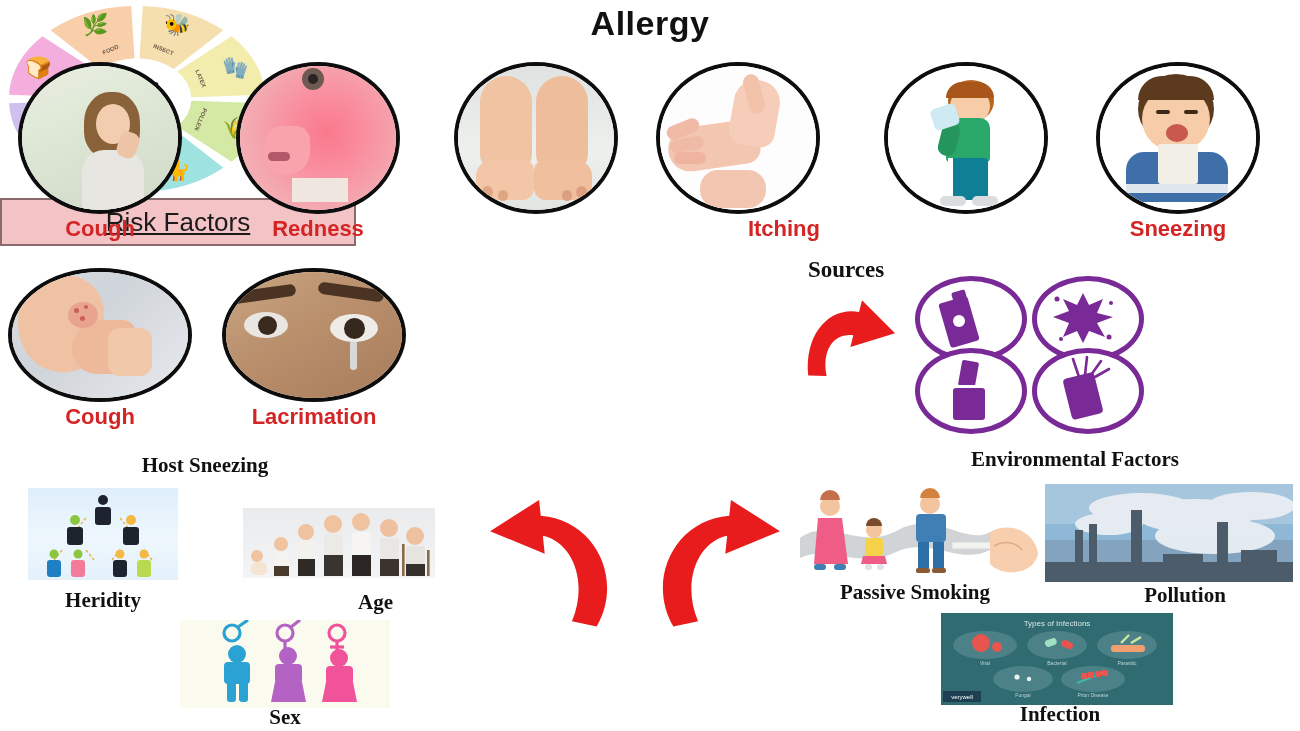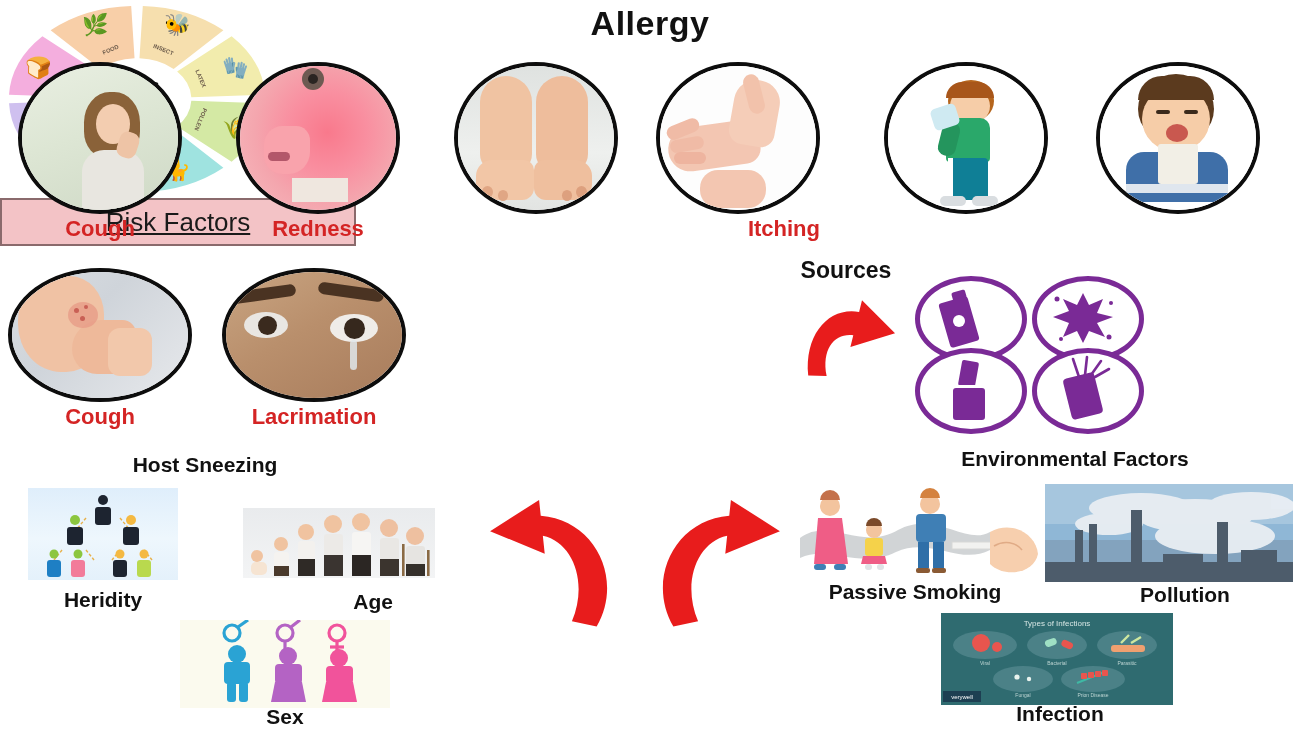--- a/index.html
+++ b/index.html
@@ -9,21 +9,21 @@
   
   #title{left:0;top:4px;width:1300px;text-align:center;font-size:34px;font-weight:bold;color:#111;letter-spacing:.5px;}
   
   .sym{position:absolute;text-align:center;}
   .sym .ring{width:156px;height:144px;border-radius:50%;border:4px solid #0d0d0d;overflow:hidden;position:relative;background:#fff;}
   .sym .cap{margin-top:2px;font-size:22px;font-weight:bold;color:#d42424;white-space:nowrap;}
   .sym.small .ring{width:176px;height:126px;}
   
   .ph{position:absolute;inset:0;}
   
-  .lbl{position:absolute;font-size:21px;font-weight:bold;color:#111;white-space:nowrap;text-align:center;}
+  .lbl{position:absolute;font-size:21px;font-weight:bold;color:#111;white-space:nowrap;text-align:center;font-family:Liberation Serif, serif;}
   .panel{position:absolute;overflow:hidden;}
   
   #wheel{left:497px;top:277px;width:274px;height:198px;}
   
   .pcirc{position:absolute;border:5px solid #7a2a96;border-radius:50%;background:#fff;}
   
   #riskbox{left:471px;top:643px;width:352px;height:44px;background:#f3c3c6;border:2px solid #8a6a6c;
            display:flex;align-items:center;justify-content:center;}
   #riskbox span{font-size:26px;color:#1a1a1a;text-decoration:underline;}
   
@@ -108,20 +108,21 @@
     <div class="circ" style="left:38px;top:8px;width:76px;height:70px;background:#5b3a1e;"></div>
     <div class="circ" style="left:42px;top:20px;width:68px;height:66px;background:#f6cda8;"></div>
     <div class="rect" style="left:38px;top:10px;width:76px;height:24px;background:#5b3a1e;border-radius:34px 34px 0 0;"></div>
     <div class="rect" style="left:56px;top:44px;width:14px;height:4px;background:#3b2a1c;border-radius:2px;"></div>
     <div class="rect" style="left:84px;top:44px;width:14px;height:4px;background:#3b2a1c;border-radius:2px;"></div>
     <div class="circ" style="left:66px;top:58px;width:22px;height:18px;background:#c9584f;"></div>
     <div class="rect" style="left:26px;top:86px;width:102px;height:50px;background:#3f6fa8;border-radius:18px 18px 0 0;"></div>
     <div class="rect" style="left:26px;top:118px;width:102px;height:9px;background:#dfe6ee;"></div>
     <div class="rect" style="left:58px;top:78px;width:40px;height:40px;background:#f2efe6;border-radius:3px;"></div>
   </div>
+  <div class="cap">Sneezing</div>
 </div>
 
 <div class="sym small" style="left:8px;top:268px;">
   <div class="ring">
     <div class="ph" style="background:linear-gradient(135deg,#d9dde2 0%,#cfd4da 40%,#e7e9ec 100%);"></div>
     <div class="rect" style="left:6px;top:4px;width:86px;height:96px;background:#f0c2a4;border-radius:46% 40% 44% 50%;"></div>
     <div class="rect" style="left:60px;top:48px;width:64px;height:54px;background:#eeb99a;border-radius:30px 14px 18px 26px;"></div>
     <div class="circ" style="left:56px;top:30px;width:30px;height:26px;background:#e79a86;opacity:.75;"></div>
     <div class="circ" style="left:62px;top:36px;width:5px;height:5px;background:#c96055;"></div>
     <div class="circ" style="left:72px;top:33px;width:4px;height:4px;background:#c96055;"></div>

